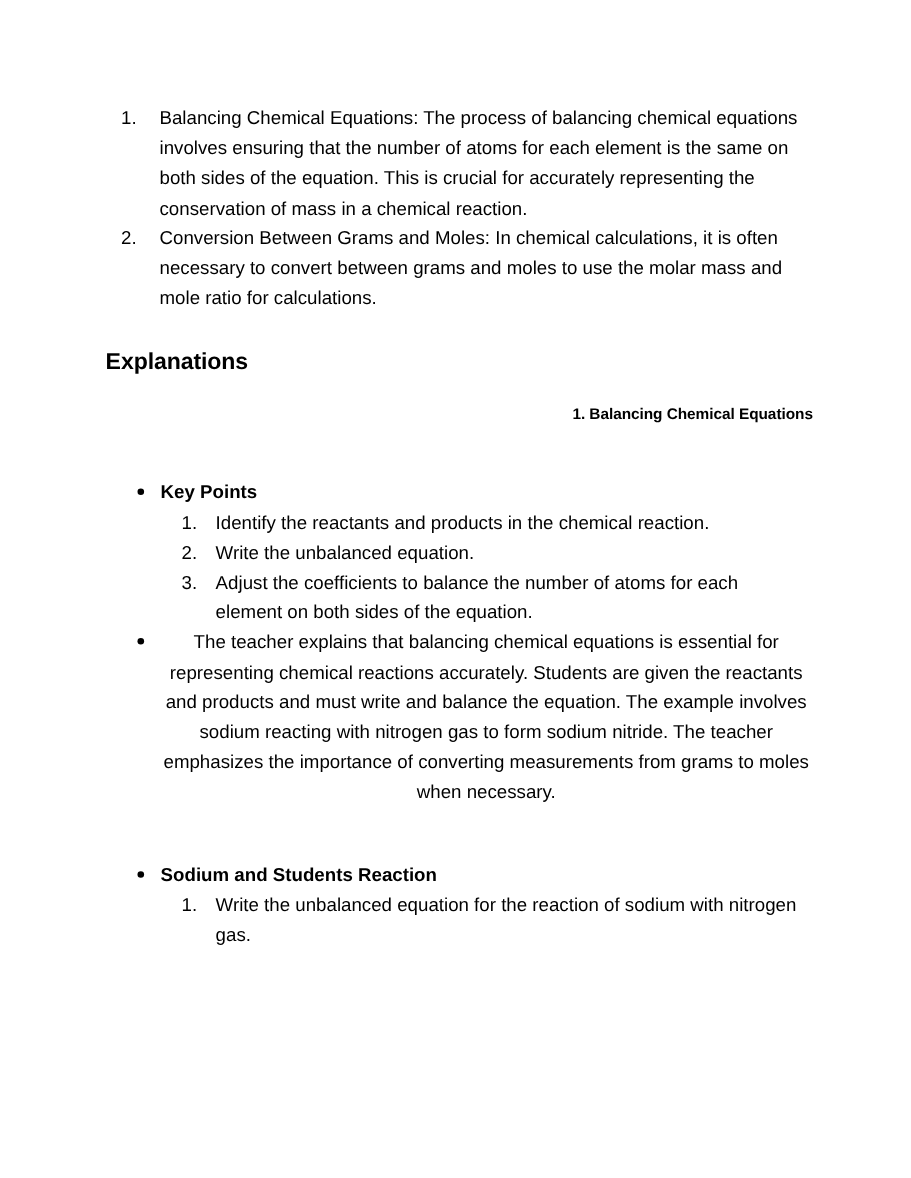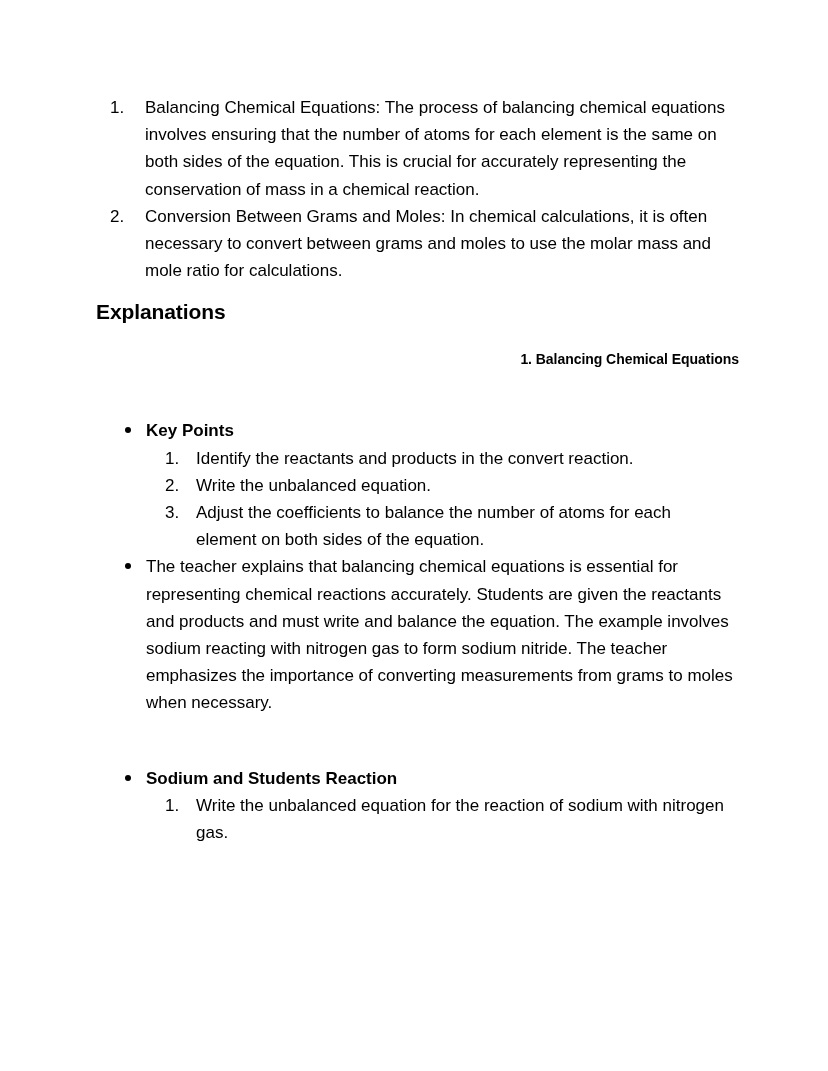--- a/index.html
+++ b/index.html
@@ -54,21 +54,21 @@
   ol.top-list > li .li-text {
     display: block;
     max-width: 592px;
   }
 
   
   h2.section-heading {
     font-size: 21px;
     line-height: 26px;
     font-weight: bold;
-    margin: 15px 0 0 2px;
+    margin: 32px 0 0 2px;
     padding: 0;
     letter-spacing: -0.1px;
   }
 
   
   .sub-heading {
     font-size: 14px;
     line-height: 19px;
     font-weight: bold;
     margin: 25px 0 0 2px;
@@ -103,20 +103,21 @@
     font-weight: bold;
     font-size: 17px;
     line-height: 27.2px;
     margin-top: 48px;
   }
   .bullet-para {
     display: block;
     font-size: 17px;
     line-height: 27.2px;
     max-width: 592px;
+    text-align: center;
   }
 
   
   ol.nested-list {
     list-style: none;
     margin: 0;
     padding: 0;
   }
   ol.nested-list > li {
     position: relative;
@@ -160,21 +161,21 @@
     <div class="sub-heading">1. Balancing Chemical Equations</div>
 
     <ul class="bullet-list">
 
       <li>
         <span class="dot"></span>
         <span class="bullet-title">Key Points</span>
         <ol class="nested-list">
           <li>
             <span class="marker">1.</span>
-            <span class="li-text">Identify the reactants and products in the convert reaction.</span>
+            <span class="li-text">Identify the reactants and products in the chemical reaction.</span>
           </li>
           <li>
             <span class="marker">2.</span>
             <span class="li-text">Write the unbalanced equation.</span>
           </li>
           <li>
             <span class="marker">3.</span>
             <span class="li-text">Adjust the coefficients to balance the number of atoms for each element on both sides of the equation.</span>
           </li>
         </ol>

